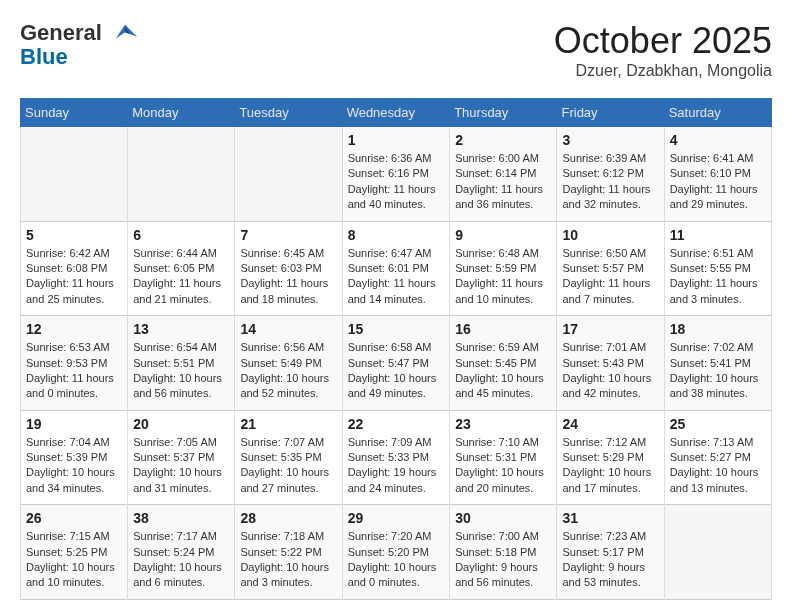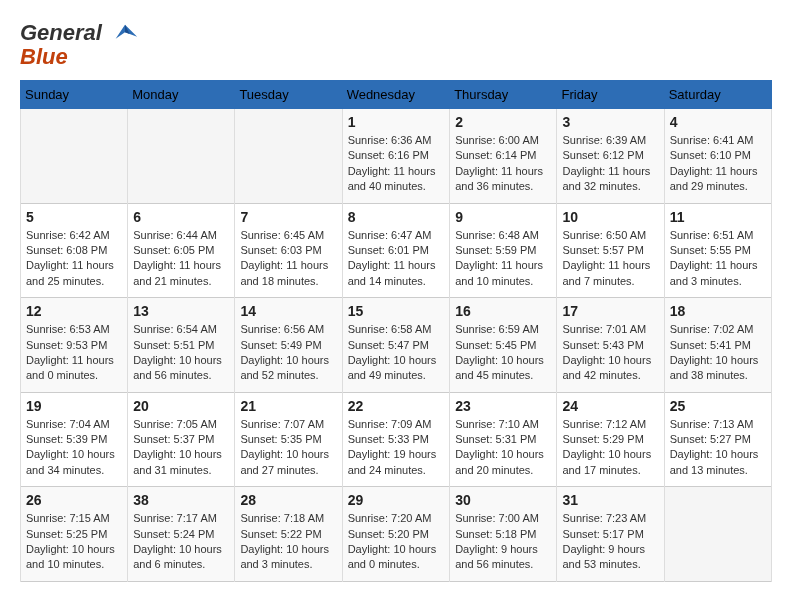--- a/index.html
+++ b/index.html
@@ -7,22 +7,21 @@
       font-family: Arial, sans-serif;
       background: #fff;
       width: 792px;
       min-height: 612px;
       padding: 20px;
     }
     .header {
       display: flex;
       justify-content: space-between;
       align-items: flex-start;
-      margin-bottom: 10px;
-      font-style: italic;
+      margin-bottom: 18px;
     }
     .logo {
       display: flex;
       align-items: center;
     }
     .logo-icon {
       width: 30px;
       height: 30px;
       margin-left: 3px;
     }
@@ -38,21 +37,21 @@
       font-size: 16px;
       color: #444;
     }
     table {
       width: 100%;
       border-collapse: collapse;
       font-size: 11px;
     }
     thead tr th {
       background-color: #2d6db5;
-      color: #000000;
+      color: #e5e5e5;
       padding: 6px 4px;
       text-align: left;
       font-size: 13px;
       font-weight: normal;
       border: 1px solid #2d6db5;
     }
     tbody tr {
       border-bottom: 1px solid #ccc;
     }
     tbody tr:nth-child(odd) {
@@ -93,22 +92,26 @@
     <div>
       <div style="display:flex;align-items:center;">
         <div style="font-size:22px;font-weight:bold;color:#333;line-height:1.1;">
           <span style="color:#333;">General</span>
           <svg class="logo-icon" viewBox="0 0 30 30" style="display:inline-block;vertical-align:middle;width:28px;height:28px;">
             <polygon points="15,5 28,18 15,13 5,20" fill="#2d6db5"></polygon>
             <polygon points="15,5 20,15 15,13" fill="#1a4d8f"></polygon>
           </svg>
         </div>
       </div>
-      <div style="font-size:22px;font-weight:bold;color:#c2410c;margin-top:-4px;">Blue</div>
+      <div style="font-size:22px;font-weight:bold;color:#0369a1;margin-top:-4px;">Blue</div>
     </div>
+  </div>
+  <div class="title-block">
+    <div class="month-title">October 2025</div>
+    <div class="location">Dzuer, Dzabkhan, Mongolia</div>
   </div>
 </div>
 
 <table>
   <thead>
     <tr>
     <th>Sunday</th>
         <th>Monday</th>
         <th>Tuesday</th>
         <th>Wednesday</th>

